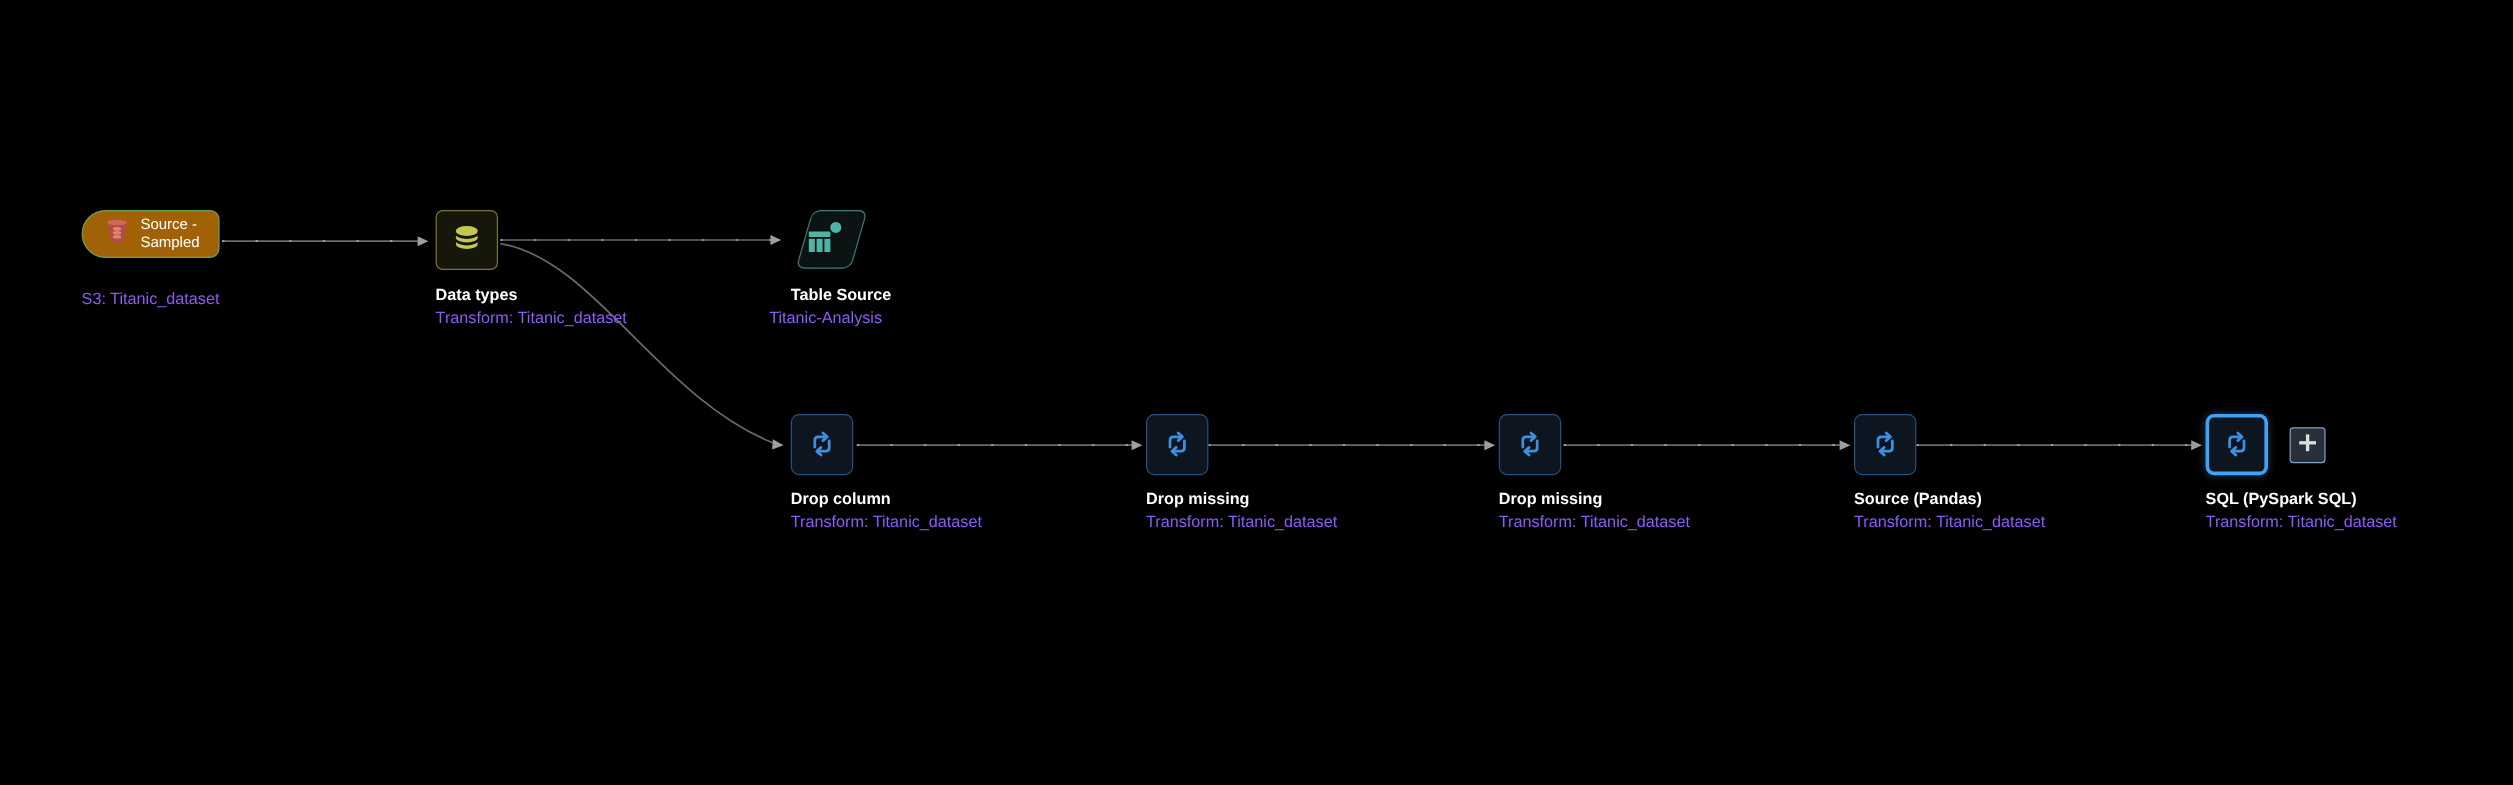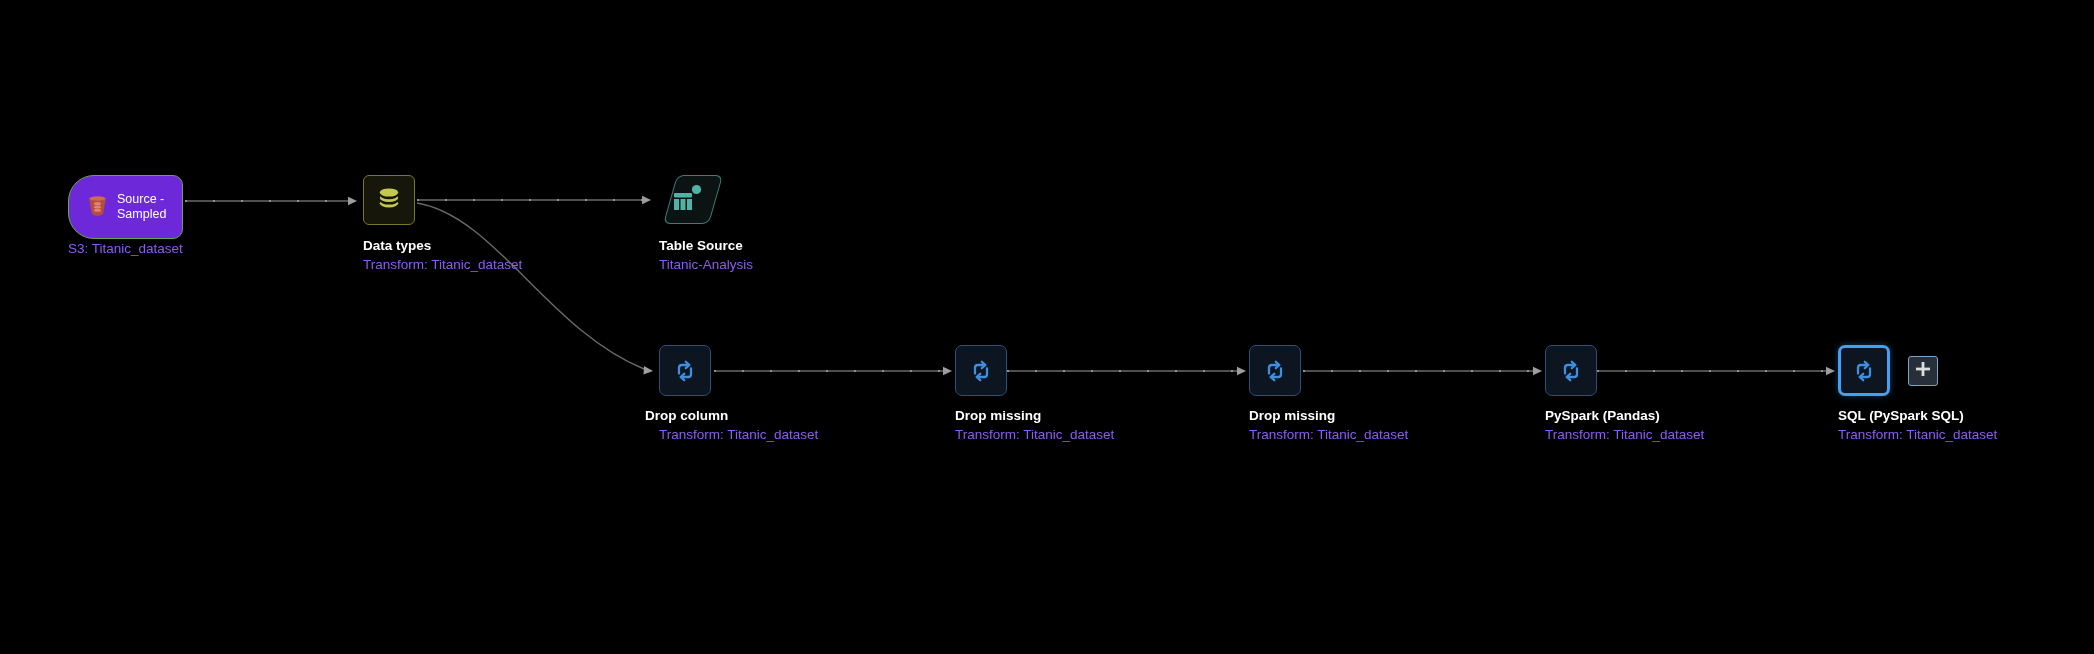--- a/index.html
+++ b/index.html
@@ -13,22 +13,22 @@
   .canvas{position:absolute;inset:0;}
   svg.edges{position:absolute;left:0;top:0;z-index:1;}
   .edge-base{stroke:#6a6a6a;stroke-width:1.4;fill:none;}
   .edge-tick{stroke:#a6a6a6;stroke-width:1.4;fill:none;stroke-dasharray:2 26;}
   .edge-arrow{fill:#9e9e9e;}
 
   .node{position:absolute;z-index:2;box-sizing:border-box;cursor:pointer;}
 
   
   .source-pill{
-    left:68px;top:175px;width:115px;height:64px;
-    background:#6d28d9;
+    left:68px;top:175px;width:115px;height:40px;
+    background:#a16207;
     border:1.5px solid #69a44f;
     border-radius:26px 10px 10px 26px;
     display:flex;align-items:center;
     padding-left:16px;
     justify-content:space-between;
   }
   .source-pill .txt{
     color:#ffffff;font-size:12.5px;line-height:15px;
     width:68px;margin-left:7px;font-weight:400;
   }
@@ -168,33 +168,33 @@
       <svg width="34" height="32" viewBox="0 0 34 32">
         <rect x="4" y="9" width="18" height="4.6" rx="1" fill="#4fb3a5"></rect>
         <rect x="4" y="15" width="5" height="11" fill="#4fb3a5"></rect>
         <rect x="10.5" y="15" width="5" height="11" fill="#4fb3a5"></rect>
         <rect x="17" y="15" width="5" height="11" fill="#4fb3a5"></rect>
         <circle cx="26.5" cy="5.5" r="4.6" fill="#4fb3a5"></circle>
       </svg>
     </span>
   </div>
   <div class="title" style="left:659px;top:237px;">Table Source</div>
-  <div class="caption" style="left:659px;top:257px;">Titanic-Analysis</div>
+  <div class="caption" style="left:641px;top:257px;">Titanic-Analysis</div>
 
   <div class="node transform-node" style="left:659px;">
     <span>
       <svg width="30" height="30" viewBox="0 0 30 30" stroke="#3f8fe0" stroke-width="2.3" fill="none" stroke-linecap="round" stroke-linejoin="round">
         <path d="M9 19.5 L9 13.8 Q9 11 11.8 11 L18 11"></path>
         <path d="M15.8 7.8 L19.4 11 L15.8 14.2"></path>
         <path d="M21 14.5 L21 20.2 Q21 23 18.2 23 L12 23"></path>
         <path d="M14.2 19.8 L10.6 23 L14.2 26.2"></path>
       </svg>
     </span>
   </div>
-  <div class="title" style="left:645px;top:407px;text-align:center;">Drop column</div>
+  <div class="title" style="left:659px;top:407px;text-align:center;">Drop column</div>
   <div class="caption" style="left:659px;top:427px;">Transform: Titanic_dataset</div>
 
   <div class="node transform-node" style="left:955px;">
     <span>
       <svg width="30" height="30" viewBox="0 0 30 30" stroke="#3f8fe0" stroke-width="2.3" fill="none" stroke-linecap="round" stroke-linejoin="round">
         <path d="M9 19.5 L9 13.8 Q9 11 11.8 11 L18 11"></path>
         <path d="M15.8 7.8 L19.4 11 L15.8 14.2"></path>
         <path d="M21 14.5 L21 20.2 Q21 23 18.2 23 L12 23"></path>
         <path d="M14.2 19.8 L10.6 23 L14.2 26.2"></path>
       </svg>
@@ -219,21 +219,21 @@
   <div class="node transform-node" style="left:1545px;">
     <span>
       <svg width="30" height="30" viewBox="0 0 30 30" stroke="#3f8fe0" stroke-width="2.3" fill="none" stroke-linecap="round" stroke-linejoin="round">
         <path d="M9 19.5 L9 13.8 Q9 11 11.8 11 L18 11"></path>
         <path d="M15.8 7.8 L19.4 11 L15.8 14.2"></path>
         <path d="M21 14.5 L21 20.2 Q21 23 18.2 23 L12 23"></path>
         <path d="M14.2 19.8 L10.6 23 L14.2 26.2"></path>
       </svg>
     </span>
   </div>
-  <div class="title" style="left:1545px;top:407px;">PySpark (Pandas)</div>
+  <div class="title" style="left:1545px;top:407px;">Source (Pandas)</div>
   <div class="caption" style="left:1545px;top:427px;">Transform: Titanic_dataset</div>
 
   <div class="node transform-node selected" style="left:1838px;">
     <span>
       <svg width="30" height="30" viewBox="0 0 30 30" stroke="#3f8fe0" stroke-width="2.3" fill="none" stroke-linecap="round" stroke-linejoin="round">
         <path d="M9 19.5 L9 13.8 Q9 11 11.8 11 L18 11"></path>
         <path d="M15.8 7.8 L19.4 11 L15.8 14.2"></path>
         <path d="M21 14.5 L21 20.2 Q21 23 18.2 23 L12 23"></path>
         <path d="M14.2 19.8 L10.6 23 L14.2 26.2"></path>
       </svg>

